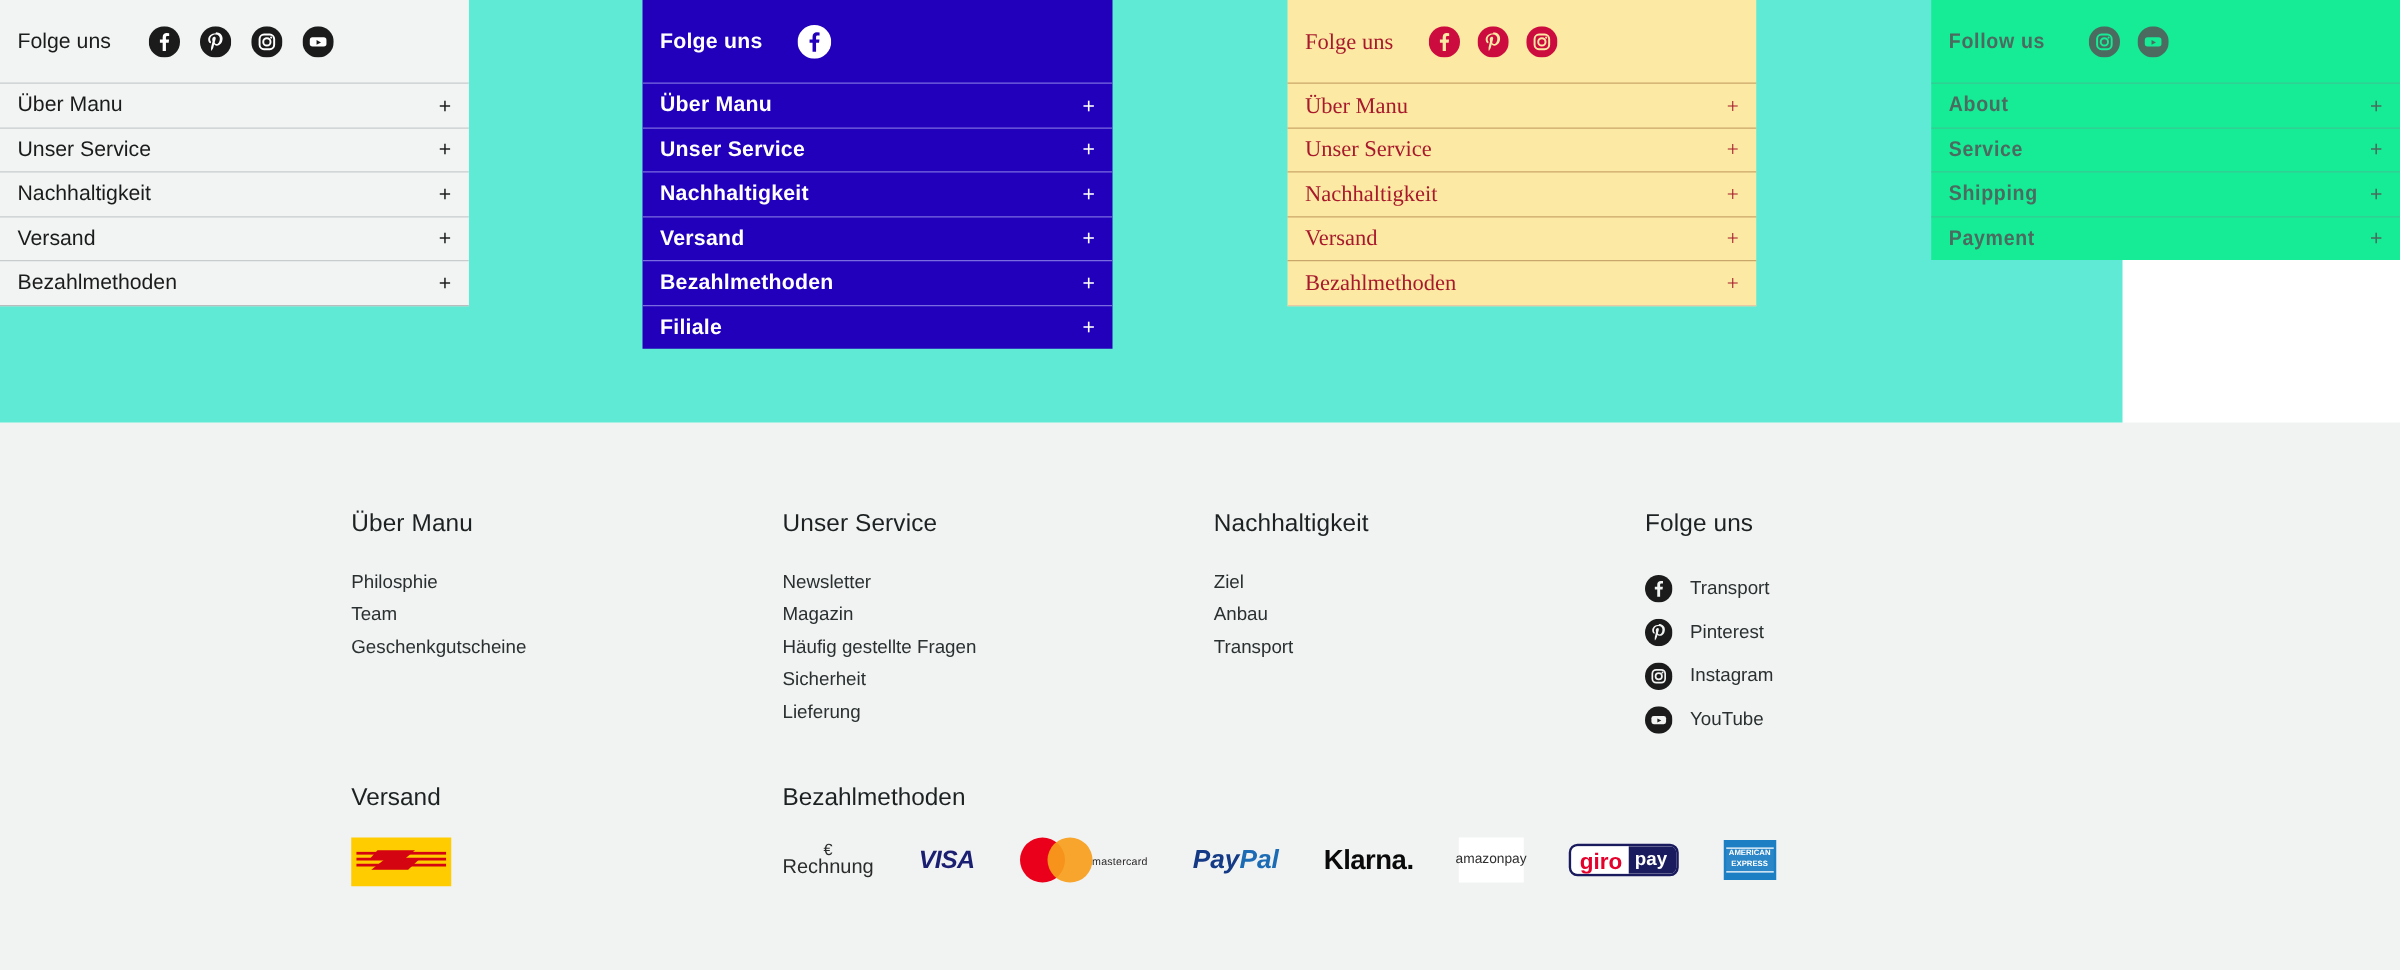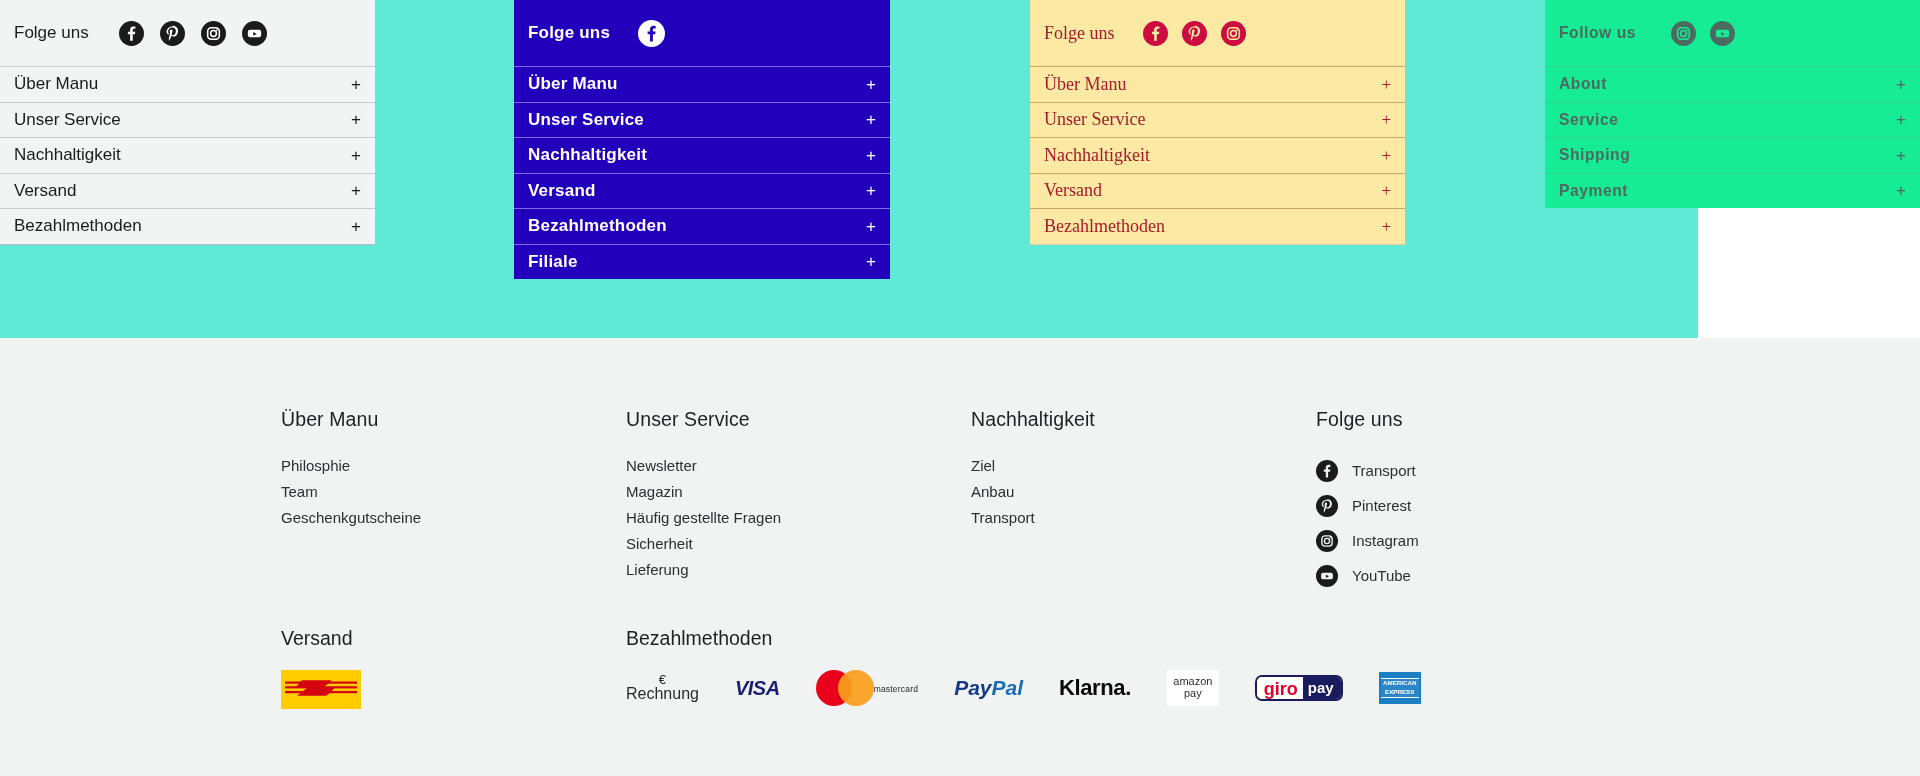--- a/index.html
+++ b/index.html
@@ -116,21 +116,21 @@
   .mc-disks { position: relative; width: 58px; height: 36px; }
   .mc-disks i { position: absolute; top: 0; width: 36px; height: 36px; border-radius: 50%; display:block; }
   .mc-disks i.red { left: 0; background: #eb001b; }
   .mc-disks i.orange { right: 0; background: #f79e1b; opacity: .92; }
   .mc-name { font-size: 8.5px; color: #231f20; margin-top: 2px; letter-spacing: .2px; }
   .paypal { color: #143a86; font-size: 21px; font-weight: 700; font-style: italic; }
   .paypal span.p2 { color: #1b6bb5; }
   .klarna { color: #0a0a0a; font-size: 22px; font-weight: 700; letter-spacing: -0.4px; }
   .amazonpay {
     width: 52px; height: 36px; background: #ffffff;
-    display: flex; flex-direction: column; align-items: center; justify-content: center;
+    display: flex; flex-direction: row; align-items: center; justify-content: center;
     line-height: 1.05;
   }
   .amazonpay .a1 { font-size: 11px; color: #2f2f2f; }
   .amazonpay .a2 { font-size: 11px; color: #2f2f2f; }
   .giropay {
     display: flex; border: 2px solid #1a1a5e; border-radius: 7px; overflow: hidden;
     height: 26px; align-items: stretch;
   }
   .giropay .g1 { background: #ffffff; color: #e4022d; font-size: 18px; font-weight: 700; padding: 2px 5px 2px 7px; }
   .giropay .g2 { background: #1a1a5e; color: #ffffff; font-size: 15px; font-weight: 700; padding: 2px 7px 2px 5px; }

